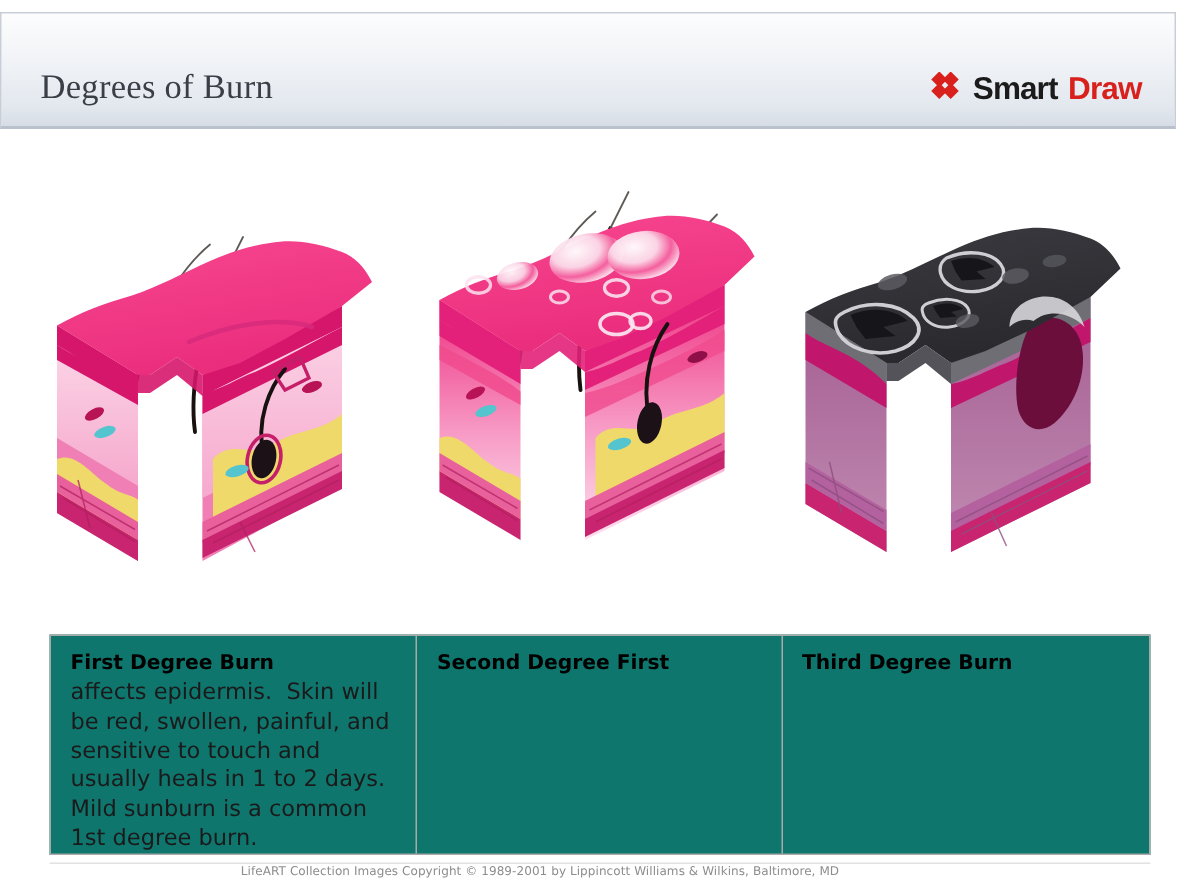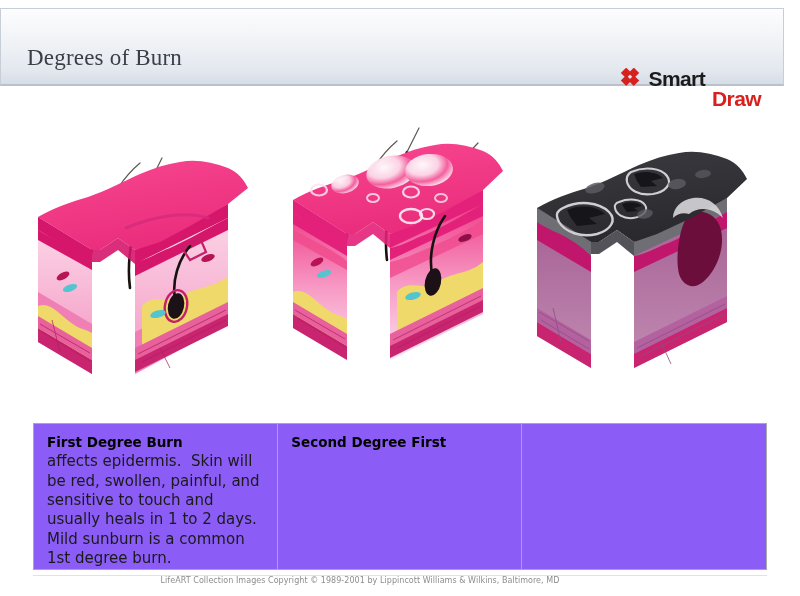--- a/index.html
+++ b/index.html
@@ -48,21 +48,21 @@
   }
   #brand-mark { display: block; }
   .brand-text {
     font-family: "Liberation Sans", sans-serif;
     font-size: 21px;
     font-weight: bold;
     letter-spacing: -0.6px;
     line-height: 1;
   }
   .brand-smart { color: #1b1b1b; }
-  .brand-draw  { color: #d8201c; margin-top: 40px; }
+  .brand-draw  { color: #d8201c; }
 
   
   #figures {
     position: absolute;
     left: 0;
     top: 110px;
     width: 800px;
     height: 285px;
   }
   .figure-slot {
@@ -88,21 +88,21 @@
 
   
   #descriptions {
     position: absolute;
     left: 33px;
     top: 423px;
     width: 734px;
     height: 147px;
     box-sizing: border-box;
     border: 1px solid #a9a9a9;
-    background: #8b5cf6;
+    background: #0f766e;
     display: flex;
   }
   .desc-cell {
     box-sizing: border-box;
     padding: 10px 13px 8px 13px;
     border-right: 1px solid #a9a9a9;
     overflow: hidden;
   }
   .desc-cell:last-child { border-right: none; }
   #desc-cell-0 { width: 245px; }
@@ -397,17 +397,18 @@
   <div class="desc-cell" id="desc-cell-0">
     <div class="desc-heading">First Degree Burn</div>
     <div class="desc-body">affects epidermis.  Skin will be red, swollen, painful, and sensitive to touch and usually heals in 1 to 2 days.   Mild sunburn is a common 1st degree burn.</div>
   </div>
 
   <div class="desc-cell" id="desc-cell-1">
     <div class="desc-heading">Second Degree First</div>
   </div>
 
   <div class="desc-cell" id="desc-cell-2">
+    <div class="desc-heading">Third Degree Burn</div>
   </div>
 </div>
 
 <div id="footer-rule"></div>
 <div id="footer-credit">LifeART Collection Images Copyright © 1989-2001 by Lippincott Williams &amp; Wilkins, Baltimore, MD</div>
 
 </body></html>

